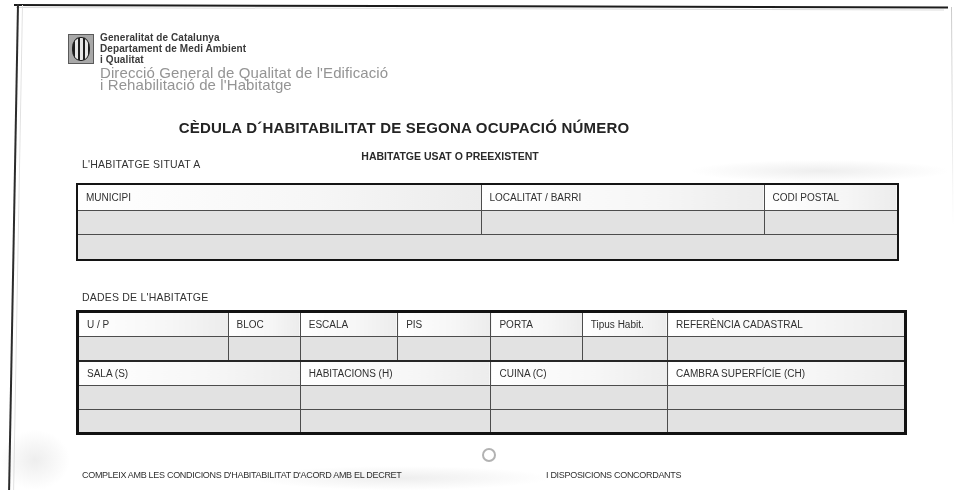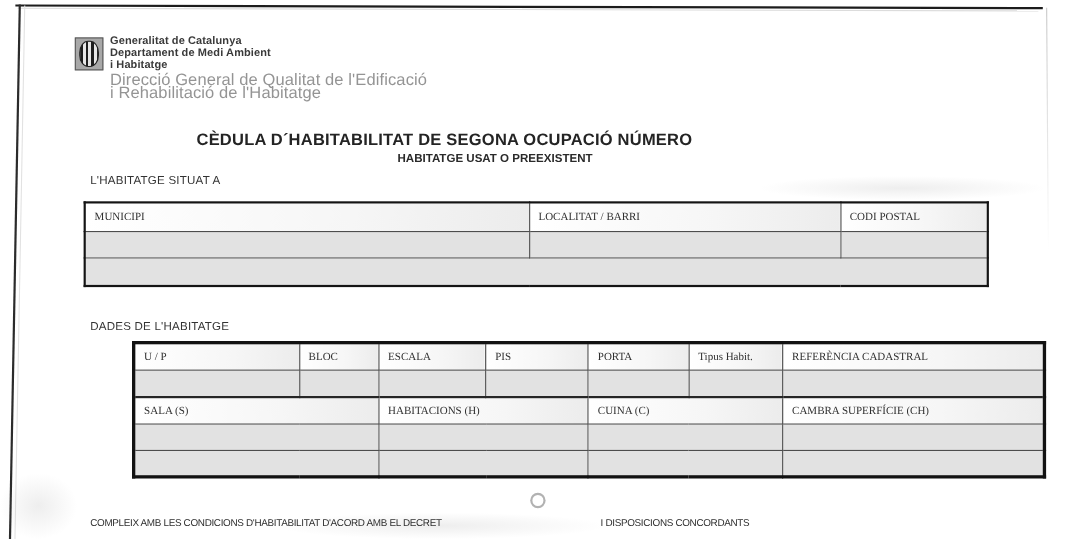--- a/index.html
+++ b/index.html
@@ -20,29 +20,29 @@
 
   
   .logo-box{left:68px;top:34px;width:26px;height:30px;background:#a8a8a8;border:1px solid #5a5a5a;box-sizing:border-box;}
   .logo-oval{position:absolute;left:3px;top:2px;right:3px;bottom:2px;border-radius:45%;border:1px solid #222;
     background:repeating-linear-gradient(90deg,#1d1d1d 0 2px,#e6e6e6 2px 5px);}
   .org-line{left:100px;font-size:10px;line-height:11px;color:#3a3a3a;font-weight:bold;letter-spacing:0.1px;}
   .unit-line{left:100px;font-size:15px;line-height:11px;color:#949494;letter-spacing:0.1px;}
 
   
   .doc-title{left:0;top:119px;width:808px;text-align:center;font-size:15px;font-weight:bold;letter-spacing:0.2px;color:#242424;}
-  .doc-subtitle{left:0;top:138px;width:900px;text-align:center;font-size:10.5px;font-weight:bold;color:#2a2a2a;}
+  .doc-subtitle{left:0;top:150px;width:900px;text-align:center;font-size:10.5px;font-weight:bold;color:#2a2a2a;}
 
   .section-label{font-size:10.5px;color:#333;letter-spacing:0.2px;}
 
   
   table.scan{border-collapse:collapse;table-layout:fixed;}
   table.scan td{border:1px solid #4d4d4d;overflow:hidden;white-space:nowrap;}
   td.hd{font-size:10px;color:#303030;padding:0 0 0 8px;vertical-align:middle;
-        background:linear-gradient(90deg,#ffffff 0%,#f6f6f6 60%,#ececec 100%);font-family:Liberation Serif, serif;}
+        background:linear-gradient(90deg,#ffffff 0%,#f6f6f6 60%,#ececec 100%);}
   td.field{background:#e2e2e2;}
   table.t1{border:2px solid #141414;width:821px;}
   table.t2{border:3px solid #121212;width:831px;}
   tr.sect td{border-top:2px solid #262626;}
 
   
   .footer-text{font-size:9px;color:#2f2f2f;letter-spacing:-0.3px;}
 
   
   .cursor-circle{left:482px;top:448px;width:14px;height:14px;border-radius:50%;
@@ -62,21 +62,21 @@
 
 <div class="abs smudge" style="left:690px;top:160px;width:260px;height:22px;"></div>
 <div class="abs smudge" style="left:0px;top:430px;width:70px;height:60px;"></div>
 <div class="abs smudge" style="left:250px;top:466px;width:300px;height:24px;"></div>
 
 <div class="abs logo-box">
   <div class="logo-oval"></div>
 </div>
 <div class="abs org-line" style="top:32px;">Generalitat de Catalunya</div>
 <div class="abs org-line" style="top:43px;">Departament de Medi Ambient</div>
-<div class="abs org-line" style="top:54px;">i Habitatge</div>
+<div class="abs org-line" style="top:54px;">i Qualitat</div>
 <div class="abs unit-line" style="top:67px;">Direcció General de Qualitat de l'Edificació</div>
 <div class="abs unit-line" style="top:79px;">i Rehabilitació de l'Habitatge</div>
 
 <div class="abs doc-title">CÈDULA D´HABITABILITAT DE SEGONA OCUPACIÓ NÚMERO</div>
 <div class="abs doc-subtitle">HABITATGE USAT O PREEXISTENT</div>
 
 <div class="abs section-label" style="left:82px;top:158px;">L'HABITATGE SITUAT A</div>
 
 <table class="scan t1 abs" style="left:76px;top:183px;">
   <colgroup>
@@ -96,21 +96,21 @@
     <td class="field"></td>
   </tr>
   <tr style="height:26px;">
     <td class="field" colspan="3"></td>
   </tr>
 </tbody>
   </table>
 
 <div class="abs section-label" style="left:82px;top:291px;">DADES DE L'HABITATGE</div>
 
-<table class="scan t2 abs" style="left:76px;top:310px;margin-left:44px;">
+<table class="scan t2 abs" style="left:76px;top:310px;">
   <colgroup>
     <col style="width:150px">
       <col style="width:72px">
       <col style="width:97px">
       <col style="width:93px">
     <col style="width:91px">
       <col style="width:85px">
       <col style="width:237px">
   </colgroup>
   <tbody>

